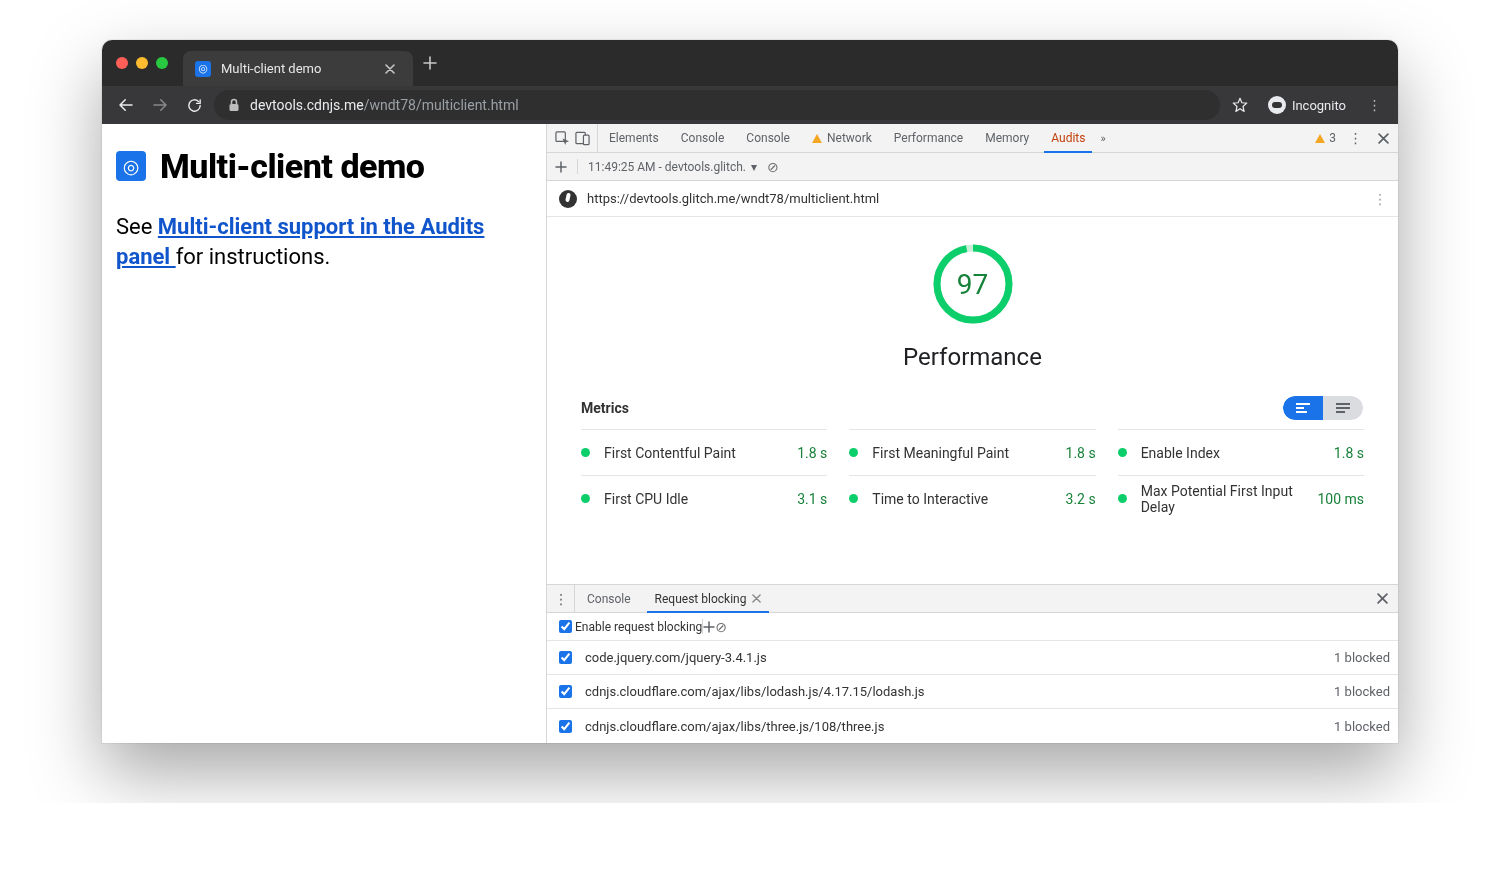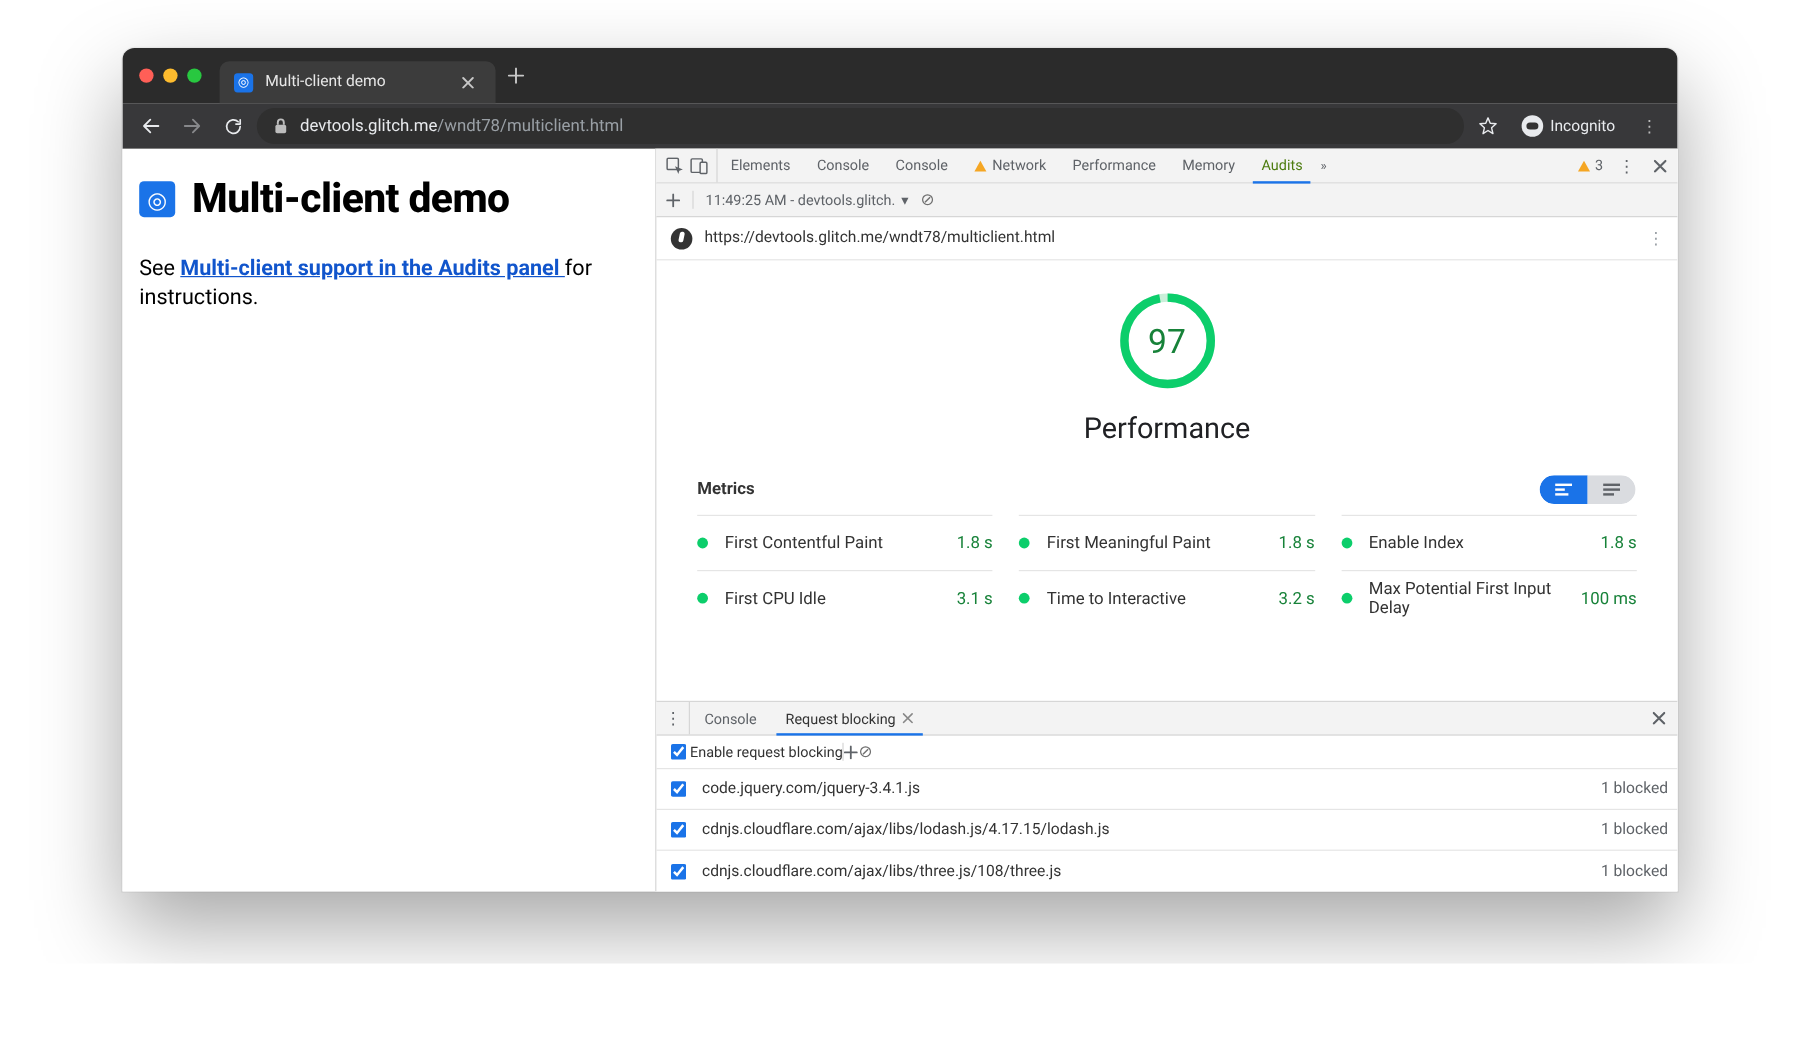--- a/index.html
+++ b/index.html
@@ -108,21 +108,21 @@
   .page-left {
     width: 444px;
     min-width: 300px;
     padding: 22px 14px 0 14px;
     color:#000;
   }
   .page-head{ display:flex; align-items:center; gap:14px; margin-bottom:26px;}
   .page-icon{ width:30px; height:30px; background:#1a73e8; border-radius:4px; display:flex; align-items:center; justify-content:center;}
   .page-icon::after{content:"◎"; color:#fff; font-size:19px;}
   .page-title{ font-size:34px; font-weight:800; letter-spacing:-0.5px; margin:0;}
-  .page-text{ font-size:18px; line-height:1.35;}
+  .page-text{ font-size:22px; line-height:1.35;}
   .page-text a{ color:#1155cc; text-decoration:underline; font-weight:700;}
   
   .devtools{
     flex:1;
     border-left:1px solid var(--border-light);
     display:flex;
     flex-direction:column;
     background:#fff;
   }
   .dt-tabs{
@@ -130,21 +130,21 @@
     border-bottom:1px solid var(--border-light);
     display:flex;
     align-items:stretch;
     font-size:12px;
     color:var(--text-grey);
     background:var(--panel-toolbar);
   }
   .dt-tabs .group-left{ display:flex; align-items:center; padding:0 6px; gap:2px; border-right:1px solid var(--border-light);}
   .dt-tabs .tabs-row{ display:flex; flex:1; }
   .dt-tab{ padding:0 11px; display:flex; align-items:center; gap:5px; white-space:nowrap; position:relative;}
-  .dt-tab.active{ color:#4d7c0f; }
+  .dt-tab.active{ color:#c2410c; }
   .dt-tab.active::after{ content:""; position:absolute; left:4px; right:4px; bottom:-1px; height:2px; background:#1a73e8;}
   .warn-ic{ width:0;height:0;border-left:5px solid transparent;border-right:5px solid transparent;border-bottom:9px solid #f5a623; display:inline-block;}
   .dt-tabs .right{ display:flex; align-items:center; padding:0 6px; gap:10px;}
   .right .warns{ display:flex; align-items:center; gap:4px; color:#5f6368; font-size:12px;}
   .circle-btn{ width:18px;height:18px;display:flex;align-items:center;justify-content:center;color:#5f6368;font-size:12px;}
   .vdots{ font-size:14px; letter-spacing:-1px;}
   .x-close{ font-size:14px;}
   .overflow-chevrons{ font-size:11px; letter-spacing:-2px; color:#5f6368; padding:0 4px; align-self:center;}
   
   .dt-sub{
@@ -263,21 +263,21 @@
         </svg>
     </div>
     <div class="omnibox">
       <span class="lock">
         <svg class="svg-icon" width="12" height="14" viewBox="0 0 12 14">
             <rect x="1.5" y="6" width="9" height="7" rx="1.5" fill="#bdbdbd"></rect>
             <path d="M3.5 6 V4 a2.5 2.5 0 0 1 5 0 V6" stroke="#bdbdbd" stroke-width="1.6" fill="none"></path>
           </svg>
       </span>
       <span>
-        <span>devtools.glitch.me</span><span class="url-dim">/wndt78/multiclient.html</span>
+        <span>devtools.cdnjs.me</span><span class="url-dim">/wndt78/multiclient.html</span>
       </span>
     </div>
     <div class="tb-btn">
       <svg class="svg-icon" width="18" height="18" viewBox="0 0 24 24">
           <path d="M12 3 L14.5 9 L21 9.5 L16 14 L17.5 20.5 L12 17 L6.5 20.5 L8 14 L3 9.5 L9.5 9 Z" stroke="#e8eaed" stroke-width="1.6" fill="none" stroke-linejoin="round"></path>
         </svg>
     </div>
     <div class="incognito-pill">
       <span class="incognito-icon"></span>
       <span>Incognito</span>

